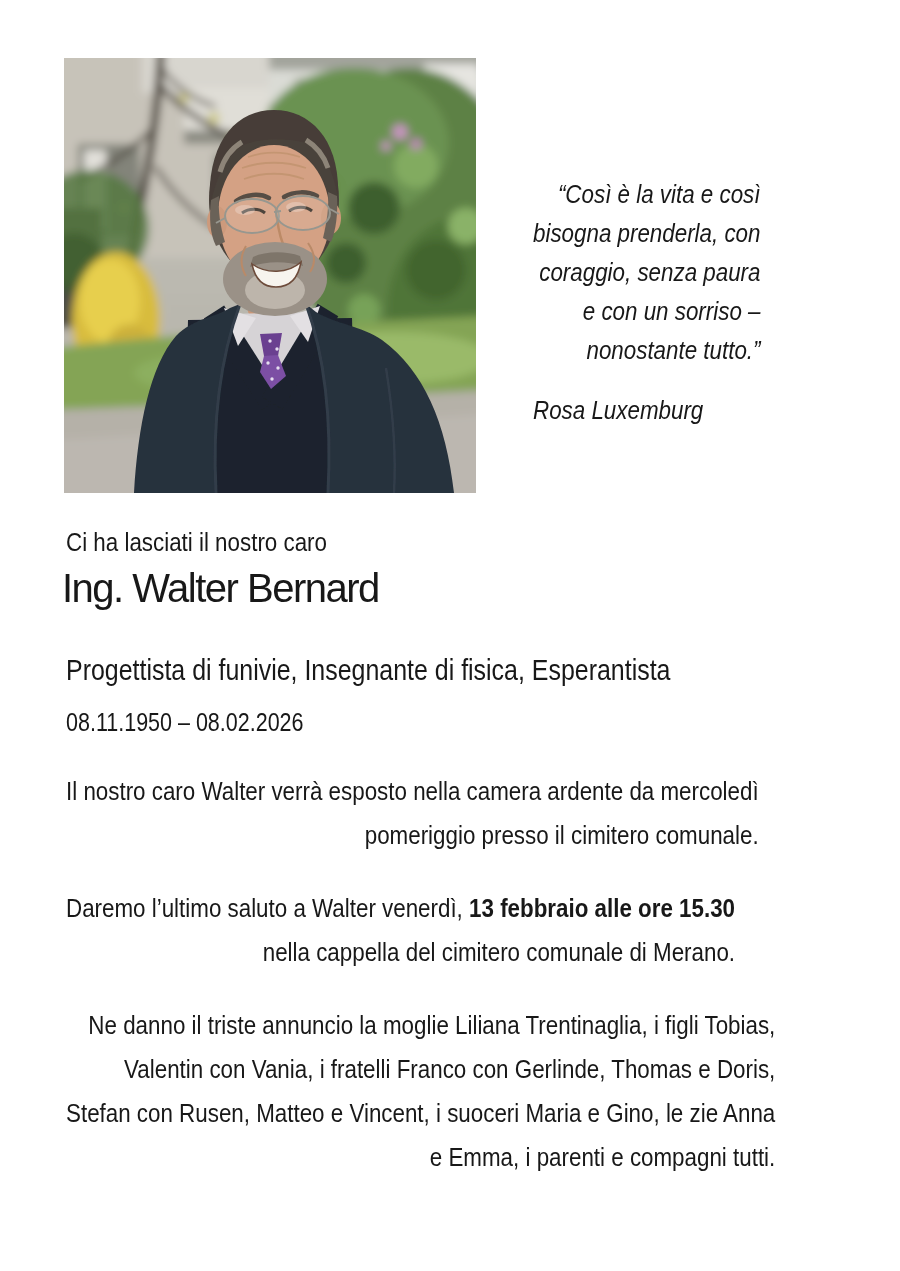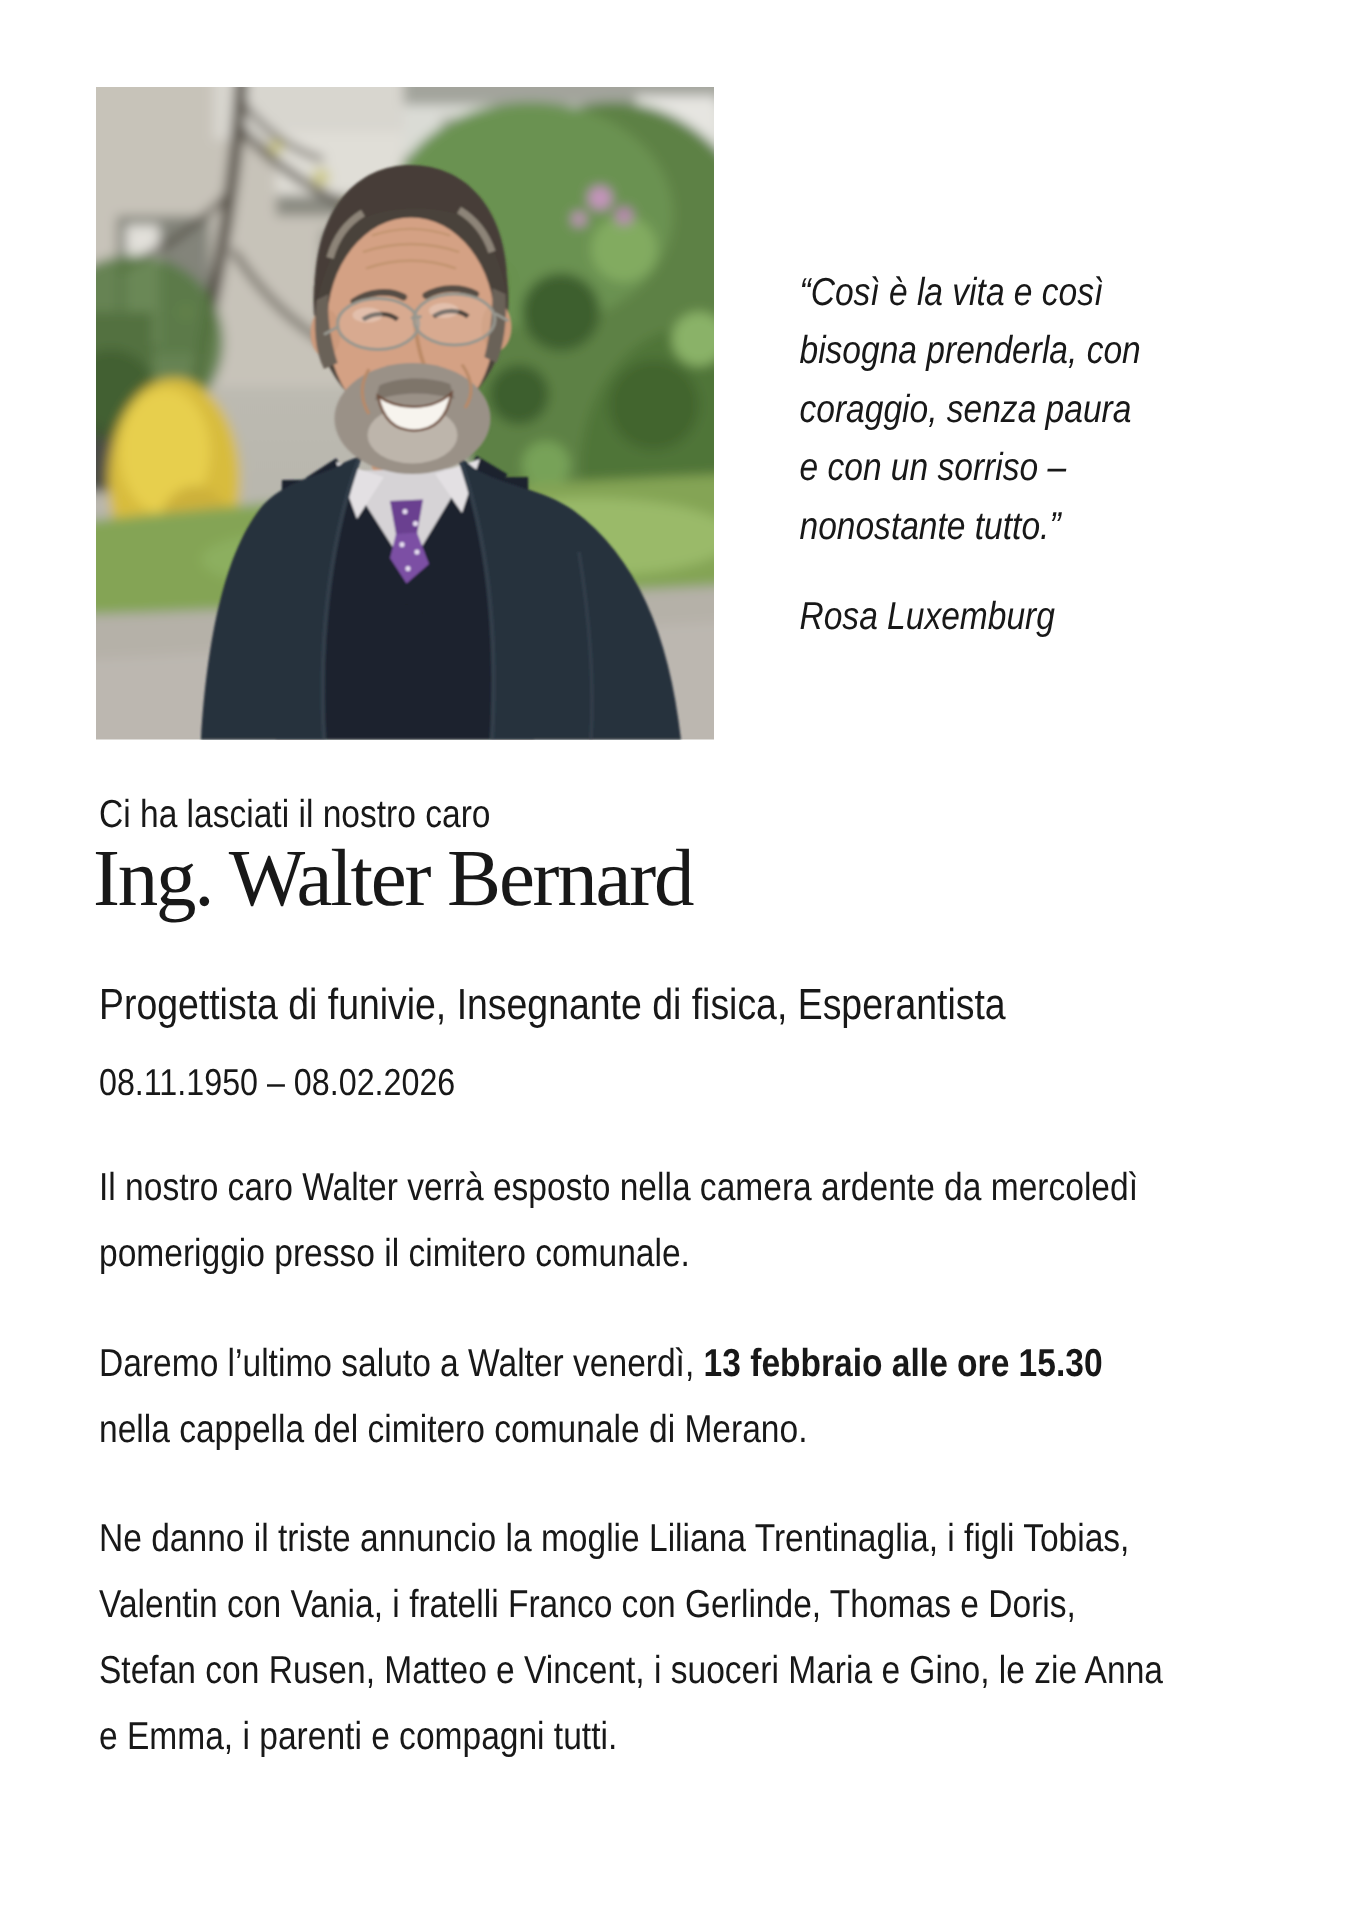--- a/index.html
+++ b/index.html
@@ -1,29 +1,29 @@
 <!DOCTYPE html>
 <html><head>
 <meta charset="utf-8">
 <style>
   html,body { margin:0; padding:0; background:#ffffff; }
   .page {
     position:relative; width:900px; height:1271px; background:#ffffff;
-    font-family:"Liberation Sans", sans-serif; color:#181818; overflow:hidden;
+    font-family:"Liberation Sans", sans-serif; color:#181818; overflow:hidden;text-align:right;
   }
   .cnd { transform:scaleX(0.86); transform-origin:0 0; }
   .photo-frame { position:absolute; left:64px; top:58px; width:412px; height:435px; }
   .photo-frame svg { display:block; }
 
   .quote { position:absolute; left:533px; top:175px; font-style:italic; font-size:26px; line-height:39px; }
   .quote .qline { white-space:nowrap; }
   .quote-attr { position:absolute; left:533px; top:395px; font-style:italic; font-size:26px; white-space:nowrap; }
 
   .intro { position:absolute; left:66px; top:527px; font-size:26px; white-space:nowrap; }
-  .name  { position:absolute; left:62px; top:554px; font-size:54px; letter-spacing:-1.5px; white-space:nowrap; font-weight:400;font-family:Liberation Serif, serif; }
+  .name  { position:absolute; left:62px; top:566px; font-size:40px; letter-spacing:-1.5px; white-space:nowrap; font-weight:400; }
   .roles { position:absolute; left:66px; top:654px; font-size:29px; white-space:nowrap; }
   .dates { position:absolute; left:66px; top:708px; font-size:25px; white-space:nowrap; }
 
   .para { position:absolute; left:66px; font-size:26px; line-height:44px; }
   .para .line { white-space:nowrap; }
   #para1 { top:769px; }
   #para2 { top:886px; }
   #para3 { top:1003px; }
   .bold { font-weight:700; }
 </style>

